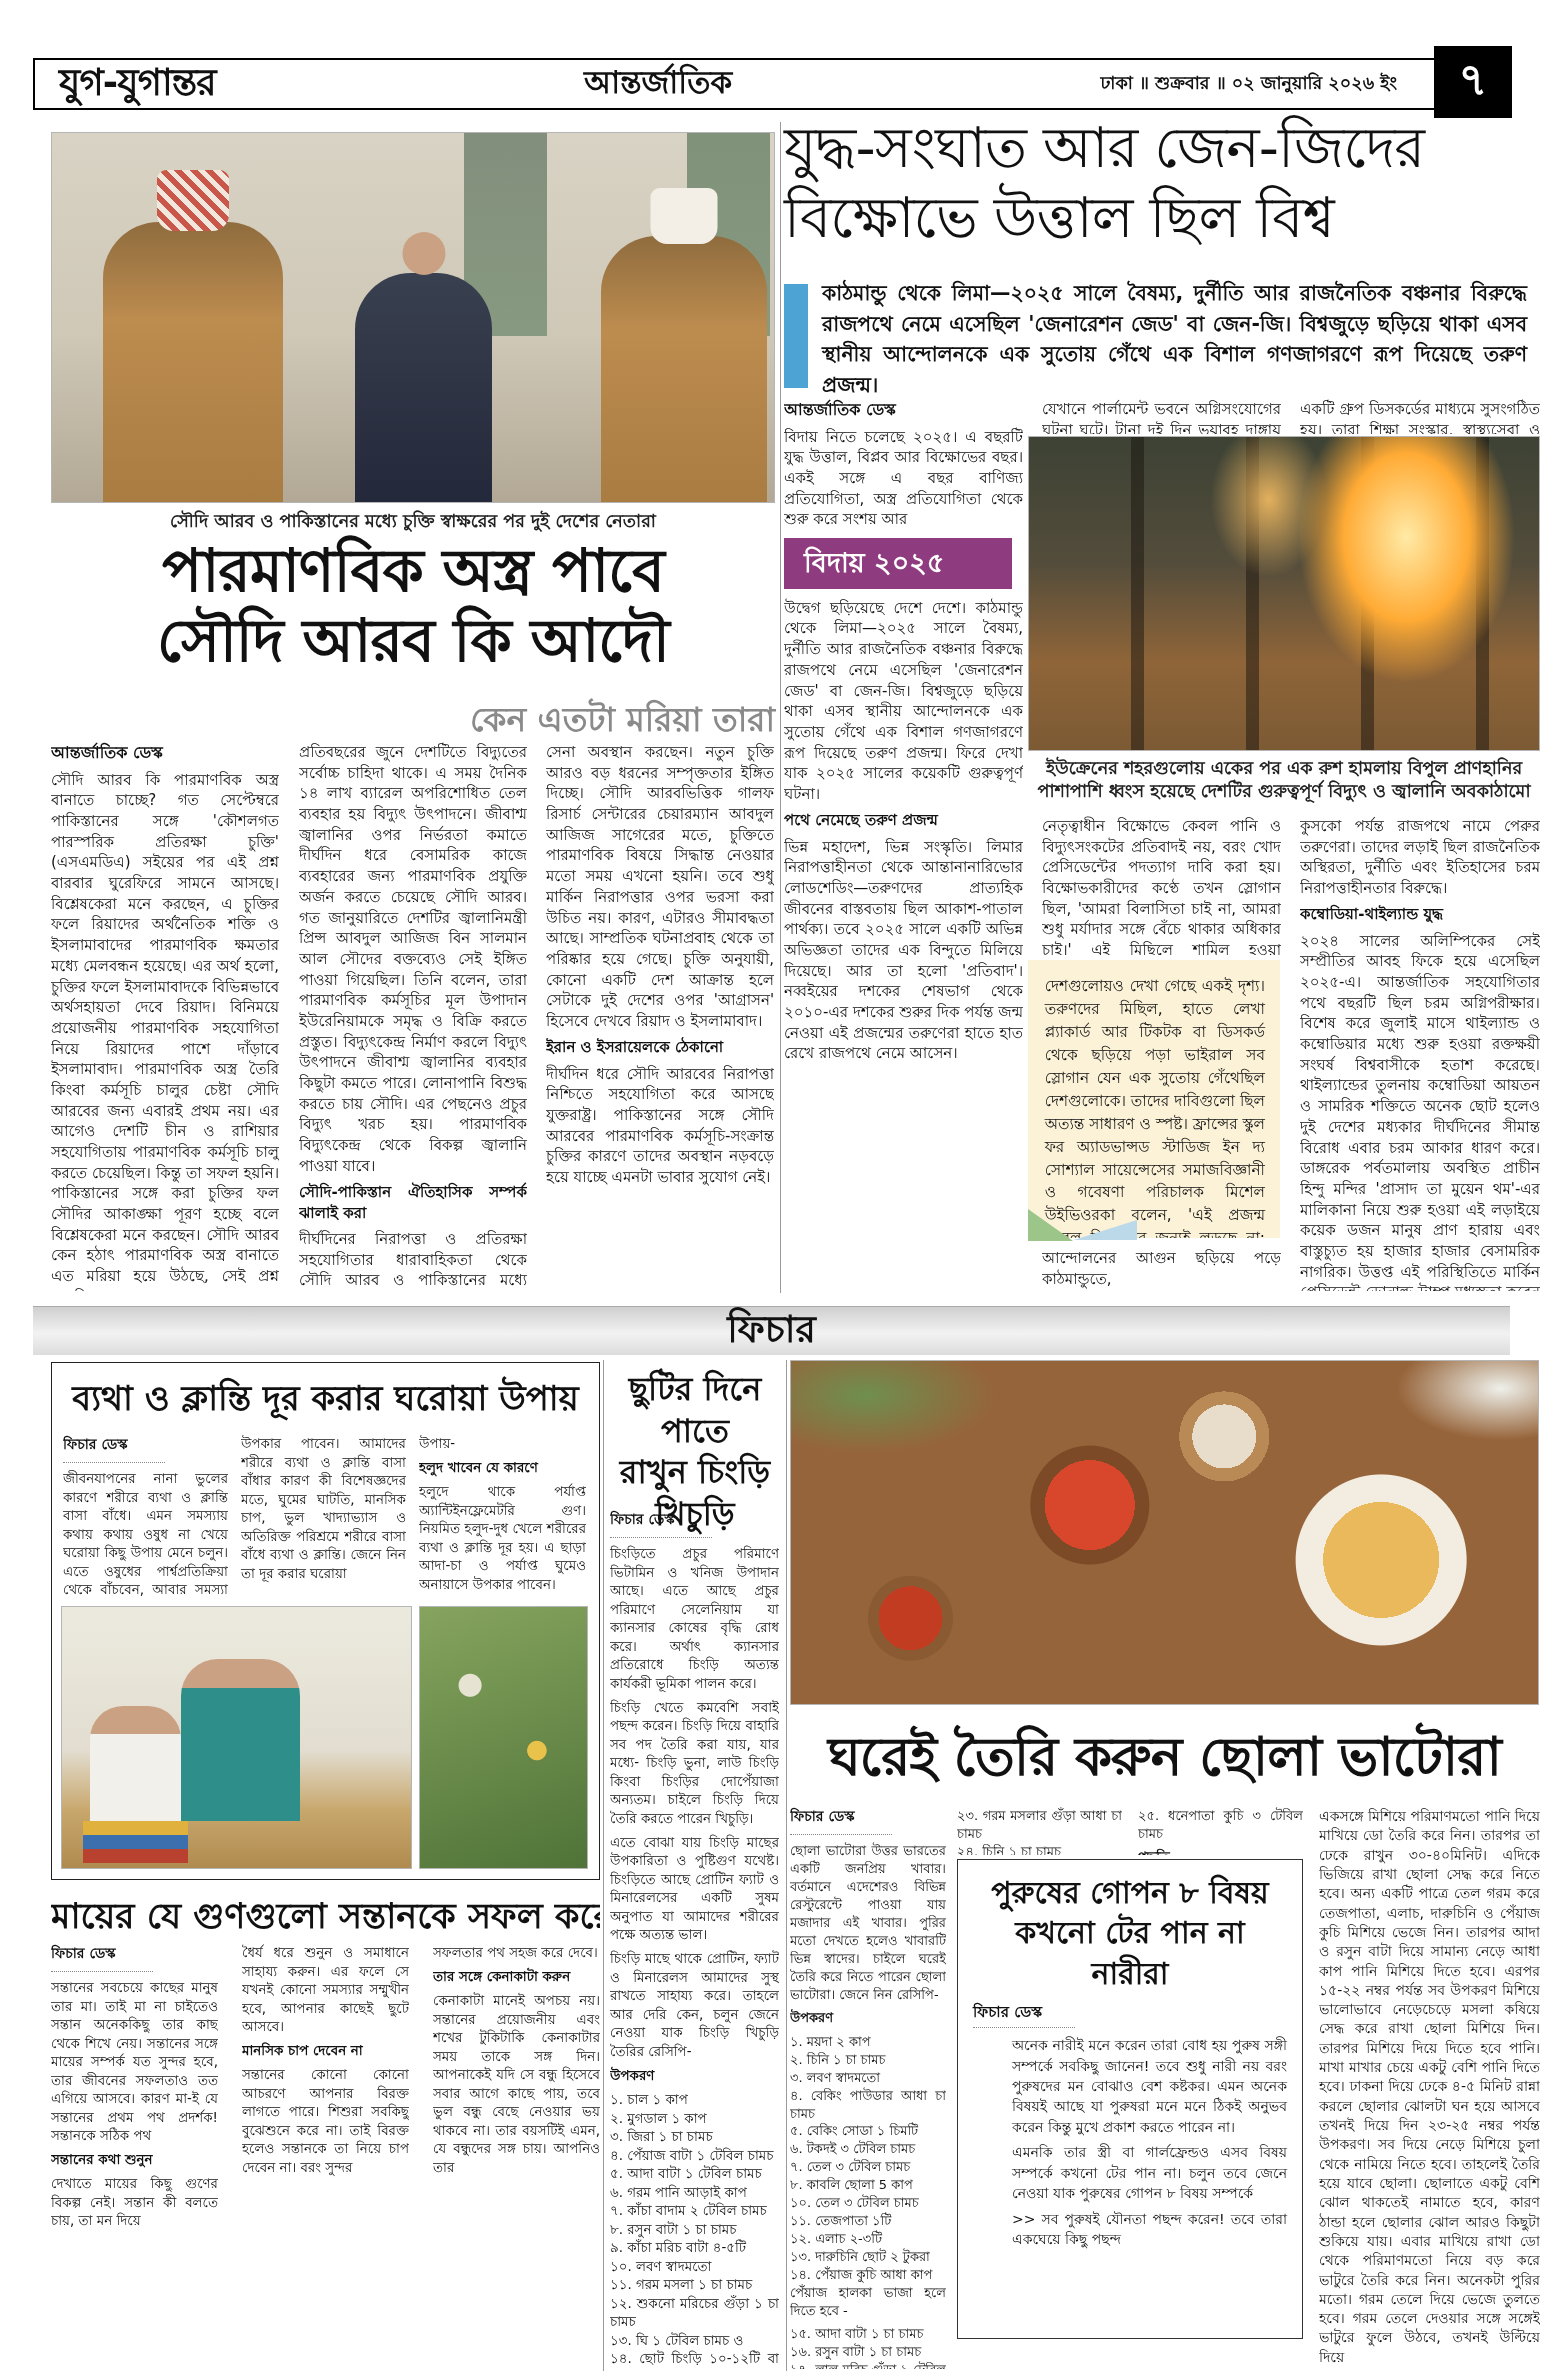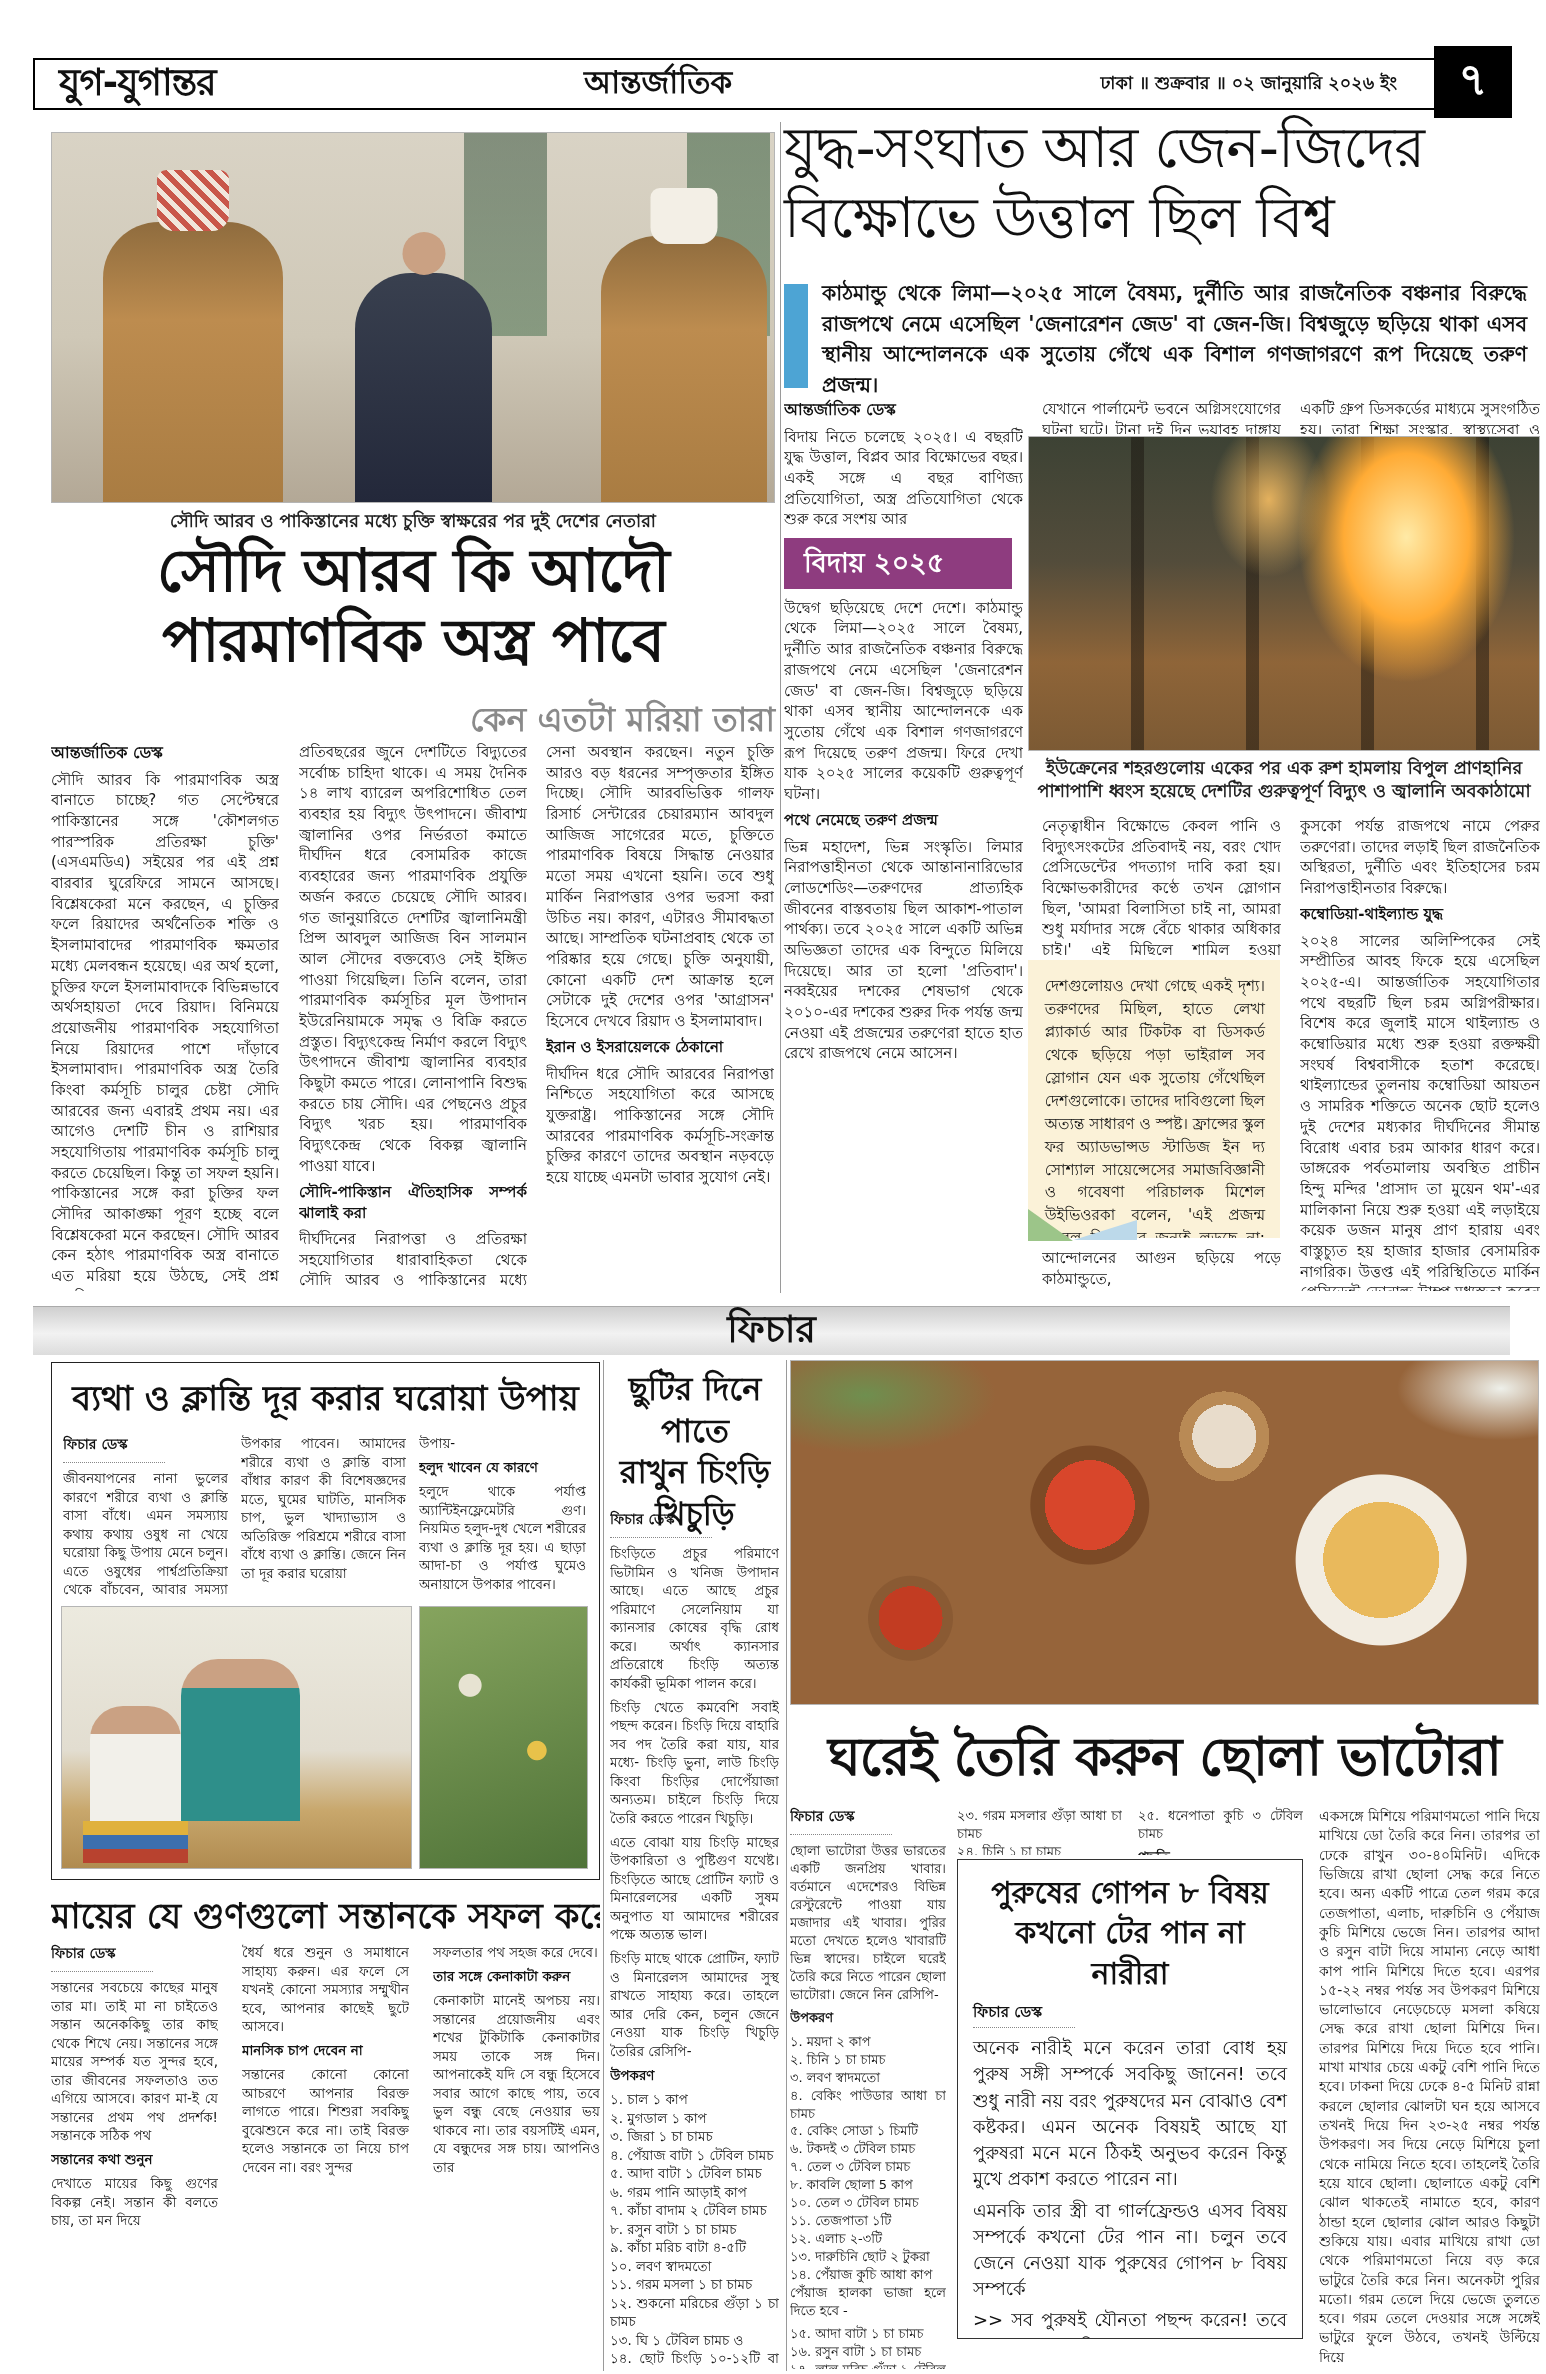--- a/index.html
+++ b/index.html
@@ -104,22 +104,22 @@
     <div class="pl-fig pl-suit" style="left:42%;width:19%;height:62%;">
       <div class="pl-head" style="top:-41px;width:43px;height:43px;"></div>
     </div>
     <div class="pl-fig pl-robe" style="left:76%;width:23%;height:72%;">
       <div class="pl-ghutra" style="top:-48px;width:67px;height:56px;background:#f3efe6;"></div>
     </div>
   </div>
   <div class="caption" style="left:51px;top:510px;width:724px;">সৌদি আরব ও পাকিস্তানের মধ্যে চুক্তি স্বাক্ষরের পর দুই দেশের নেতারা</div>
 
   <div class="abs h-saudi">
+    <div>পারমাণবিক অস্ত্র পাবে</div>
     <div>সৌদি আরব কি আদৌ</div>
-    <div>পারমাণবিক অস্ত্র পাবে</div>
   </div>
   <div class="abs h-saudi-sub">কেন এতটা মরিয়া তারা</div>
 
   <div class="col" style="left:51px;top:742px;width:228px;height:549px;font-size:15px;">
     <p class="byline">আন্তর্জাতিক ডেস্ক</p>
     <p>সৌদি আরব কি পারমাণবিক অস্ত্র বানাতে চাচ্ছে? গত সেপ্টেম্বরে পাকিস্তানের সঙ্গে 'কৌশলগত পারস্পরিক প্রতিরক্ষা চুক্তি' (এসএমডিএ) সইয়ের পর এই প্রশ্ন বারবার ঘুরেফিরে সামনে আসছে। বিশ্লেষকেরা মনে করছেন, এ চুক্তির ফলে রিয়াদের অর্থনৈতিক শক্তি ও ইসলামাবাদের পারমাণবিক ক্ষমতার মধ্যে মেলবন্ধন হয়েছে। এর অর্থ হলো, চুক্তির ফলে ইসলামাবাদকে বিভিন্নভাবে অর্থসহায়তা দেবে রিয়াদ। বিনিময়ে প্রয়োজনীয় পারমাণবিক সহযোগিতা নিয়ে রিয়াদের পাশে দাঁড়াবে ইসলামাবাদ। পারমাণবিক অস্ত্র তৈরি কিংবা কর্মসূচি চালুর চেষ্টা সৌদি আরবের জন্য এবারই প্রথম নয়। এর আগেও দেশটি চীন ও রাশিয়ার সহযোগিতায় পারমাণবিক কর্মসূচি চালু করতে চেয়েছিল। কিন্তু তা সফল হয়নি। পাকিস্তানের সঙ্গে করা চুক্তির ফল সৌদির আকাঙ্ক্ষা পূরণ হচ্ছে বলে বিশ্লেষকেরা মনে করছেন। সৌদি আরব কেন হঠাৎ পারমাণবিক অস্ত্র বানাতে এত মরিয়া হয়ে উঠছে, সেই প্রশ্ন ঘুরেফিরে সামনে আসছে। এর পেছনে বেশ কিছু কারণ আছে বলে মনে করা হচ্ছে।</p>
 
   </div>
   <div class="col" style="left:299px;top:742px;width:228px;height:549px;font-size:15px;">
     <p>প্রতিবছরের জুনে দেশটিতে বিদ্যুতের সর্বোচ্চ চাহিদা থাকে। এ সময় দৈনিক ১৪ লাখ ব্যারেল অপরিশোধিত তেল ব্যবহার হয় বিদ্যুৎ উৎপাদনে। জীবাশ্ম জ্বালানির ওপর নির্ভরতা কমাতে দীর্ঘদিন ধরে বেসামরিক কাজে ব্যবহারের জন্য পারমাণবিক প্রযুক্তি অর্জন করতে চেয়েছে সৌদি আরব। গত জানুয়ারিতে দেশটির জ্বালানিমন্ত্রী প্রিন্স আবদুল আজিজ বিন সালমান আল সৌদের বক্তব্যেও সেই ইঙ্গিত পাওয়া গিয়েছিল। তিনি বলেন, তারা পারমাণবিক কর্মসূচির মূল উপাদান ইউরেনিয়ামকে সমৃদ্ধ ও বিক্রি করতে প্রস্তুত। বিদ্যুৎকেন্দ্র নির্মাণ করলে বিদ্যুৎ উৎপাদনে জীবাশ্ম জ্বালানির ব্যবহার কিছুটা কমতে পারে। লোনাপানি বিশুদ্ধ করতে চায় সৌদি। এর পেছনেও প্রচুর বিদ্যুৎ খরচ হয়। পারমাণবিক বিদ্যুৎকেন্দ্র থেকে বিকল্প জ্বালানি পাওয়া যাবে।</p>
@@ -281,21 +281,21 @@
     <p>একসঙ্গে মিশিয়ে পরিমাণমতো পানি দিয়ে মাখিয়ে ডো তৈরি করে নিন। তারপর তা ঢেকে রাখুন ৩০-৪০মিনিট। এদিকে ভিজিয়ে রাখা ছোলা সেদ্ধ করে নিতে হবে। অন্য একটি পাত্রে তেল গরম করে তেজপাতা, এলাচ, দারুচিনি ও পেঁয়াজ কুচি মিশিয়ে ভেজে নিন। তারপর আদা ও রসুন বাটা দিয়ে সামান্য নেড়ে আধা কাপ পানি মিশিয়ে দিতে হবে। এরপর ১৫-২২ নম্বর পর্যন্ত সব উপকরণ মিশিয়ে ভালোভাবে নেড়েচেড়ে মসলা কষিয়ে সেদ্ধ করে রাখা ছোলা মিশিয়ে দিন। তারপর মিশিয়ে দিয়ে দিতে হবে পানি। মাখা মাখার চেয়ে একটু বেশি পানি দিতে হবে। ঢাকনা দিয়ে ঢেকে ৪-৫ মিনিট রান্না করলে ছোলার ঝোলটা ঘন হয়ে আসবে তখনই দিয়ে দিন ২৩-২৫ নম্বর পর্যন্ত উপকরণ। সব দিয়ে নেড়ে মিশিয়ে চুলা থেকে নামিয়ে নিতে হবে। তাহলেই তৈরি হয়ে যাবে ছোলা। ছোলাতে একটু বেশি ঝোল থাকতেই নামাতে হবে, কারণ ঠান্ডা হলে ছোলার ঝোল আরও কিছুটা শুকিয়ে যায়। এবার মাখিয়ে রাখা ডো থেকে পরিমাণমতো নিয়ে বড় করে ভাটুরে তৈরি করে নিন। অনেকটা পুরির মতো। গরম তেলে দিয়ে ভেজে তুলতে হবে। গরম তেলে দেওয়ার সঙ্গে সঙ্গেই ভাটুরে ফুলে উঠবে, তখনই উল্টিয়ে দিয়ে</p>
   </div>
 
   <div class="abs secrets-box">
     <div class="secrets-head">
       <div>পুরুষের গোপন ৮ বিষয়</div>
       <div>কখনো টের পান না নারীরা</div>
     </div>
     <p class="byline" style="font-size:15px;margin:0;">ফিচার ডেস্ক</p>
     <div class="dotrule"></div>
-    <div style="font-size:18px;line-height:1.45;text-align:justify;">
+    <div style="font-size:14px;line-height:1.45;text-align:justify;margin-left:39px;">
       <p style="margin:0 0 5.6px 0;">অনেক নারীই মনে করেন তারা বোধ হয় পুরুষ সঙ্গী সম্পর্কে সবকিছু জানেন! তবে শুধু নারী নয় বরং পুরুষদের মন বোঝাও বেশ কষ্টকর। এমন অনেক বিষয়ই আছে যা পুরুষরা মনে মনে ঠিকই অনুভব করেন কিন্তু মুখে প্রকাশ করতে পারেন না।</p>
       <p style="margin:0 0 5.6px 0;">এমনকি তার স্ত্রী বা গার্লফ্রেন্ডও এসব বিষয় সম্পর্কে কখনো টের পান না। চলুন তবে জেনে নেওয়া যাক পুরুষের গোপন ৮ বিষয় সম্পর্কে</p>
       <p style="margin:0;">&gt;&gt; সব পুরুষই যৌনতা পছন্দ করেন! তবে তারা একঘেয়ে কিছু পছন্দ</p>
     </div>
   </div>
 
   <div class="abs h-mother">মায়ের যে গুণগুলো সন্তানকে সফল করে</div>
   <div class="col" style="left:51px;top:1944px;width:167px;height:425px;font-size:13.4px;">
     <p class="byline" style="font-size:14px;">ফিচার ডেস্ক</p>
     <div class="dotrule"></div>

